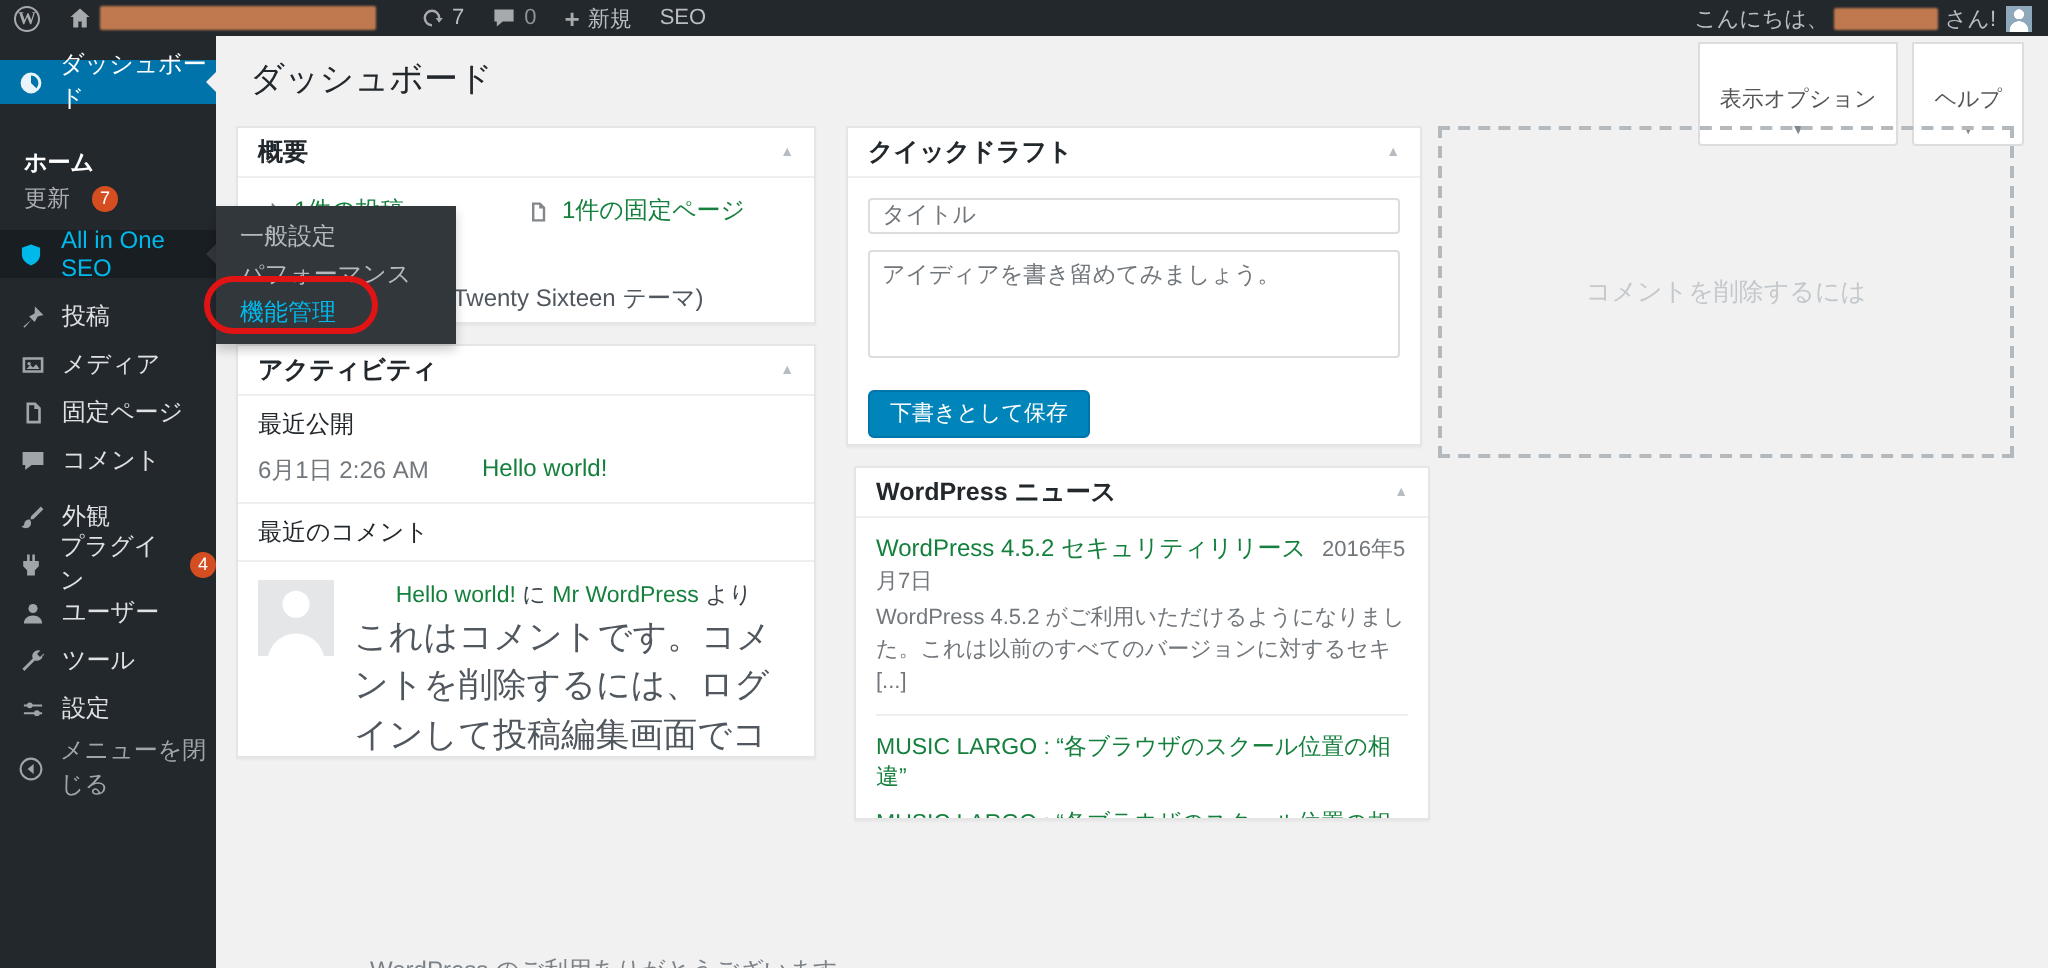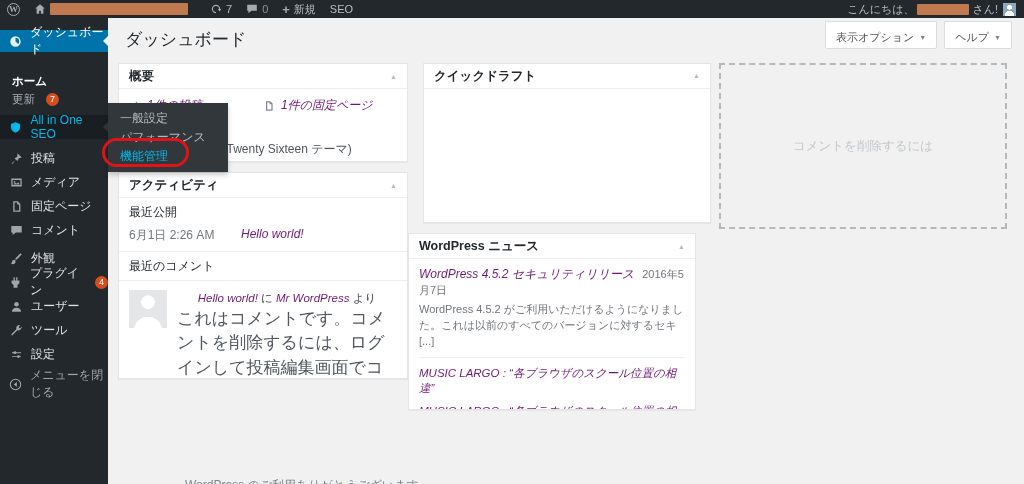--- a/index.html
+++ b/index.html
@@ -86,36 +86,37 @@
 
   
   #content {
     position:absolute; left:108px; top:18px; width:916px; height:466px;
     background:#f1f1f1; overflow:hidden;
   }
   #page-title { position:absolute; left:17px; top:10px; font-size:17px; font-weight:400; color:#23282d; }
   #screen-meta { position:absolute; top:3px; right:12px; display:flex; gap:7px; }
   .meta-btn {
     background:#fff; border:1px solid #ddd; color:#555; font-size:11px;
-    padding:8px 10px 3px; display:flex; align-items:center; gap:5px; cursor:pointer;
+    padding:20px 10px 3px; display:flex; align-items:center; gap:5px; cursor:pointer;
     border-radius:0 0 2px 2px;
+    flex-direction:column;
   }
   .tri { font-size:7px; color:#82878c; }
 
   .postbox {
     position:absolute; background:#fff; border:1px solid #e5e5e5;
     box-shadow:0 1px 1px rgba(0,0,0,.04); overflow:hidden;
   }
   .pb-hd {
     display:flex; justify-content:space-between; align-items:center;
     height:25px; padding:0 10px; border-bottom:1px solid #eee;
     font-size:12.5px; font-weight:bold; color:#23282d;
   }
   .toggle { font-size:7px; color:#b6bcc2; cursor:pointer; }
-  a, .link { color:#701a75; text-decoration:none; cursor:pointer;font-style:italic; }
+  a, .link { color:#15803d; text-decoration:none; cursor:pointer; }
 
   
   #glance { left:10px; top:45px; width:290px; height:99px; }
   .glance-row { display:flex; padding:8px 10px 0; }
   .glance-item { width:50%; display:flex; align-items:center; gap:6px; font-size:12px; }
   .glance-item .ic { color:#82878c; display:inline-flex; }
   .version-line { margin-top:27px; padding:0 0 0 11px; font-size:12px; color:#50575e; white-space:nowrap; }
 
   
   #activity { left:10px; top:154px; width:290px; height:207px; }
@@ -145,21 +146,21 @@
     width:100%; height:54px; border:1px solid #ddd; font-size:11.5px; padding:4px 6px;
     font-family:inherit; resize:none; margin-top:8px; color:#32373c; border-radius:2px;
   }
   ::placeholder { color:#72777c; opacity:1; }
   .qd-save {
     margin-top:12px; background:#0085ba; border:1px solid #0073aa; color:#fff;
     font-size:11px; padding:3px 10px 4px; border-radius:3px; cursor:pointer; font-family:inherit;
   }
 
   
-  #news { left:300px; top:215px; width:288px; height:177px; }
+  #news { left:319px; top:215px; width:288px; height:177px; }
   .news-body { padding:7px 10px 0; }
   .news-headline { font-size:12px; }
   .news-date { font-size:11px; color:#72777c; margin-left:8px; }
   .news-excerpt { font-size:11px; color:#72777c; line-height:1.45; margin-top:4px; padding-bottom:7px; border-bottom:1px solid #eee; }
   .news-link { display:block; font-size:11.5px; margin-top:8px; }
   .news-links-wrap { padding-bottom:9px; border-bottom:1px solid #eee; }
 
   
   #dragbox {
     position:absolute; left:611px; top:45px; width:288px; height:166px;
@@ -391,20 +392,25 @@
       </div>
     </div>
 
   </div>
 
   <div class="postbox" id="quickdraft">
     <div class="pb-hd">
       <span>クイックドラフト</span>
       <span class="toggle">▲</span>
     </div>
+    <div class="qd-body">
+      <input class="qd-title-input" type="text" placeholder="タイトル" style="">
+      <textarea class="qd-textarea" placeholder="アイディアを書き留めてみましょう。" style=""></textarea>
+      <button class="qd-save">下書きとして保存</button>
+    </div>
   </div>
 
   <div class="postbox" id="news">
     <div class="pb-hd">
       <span>WordPress ニュース</span>
       <span class="toggle">▲</span>
     </div>
     <div class="news-body">
       <div class="news-headline">
         <a>WordPress 4.5.2 セキュリティリリース</a><span class="news-date">2016年5月7日</span>

